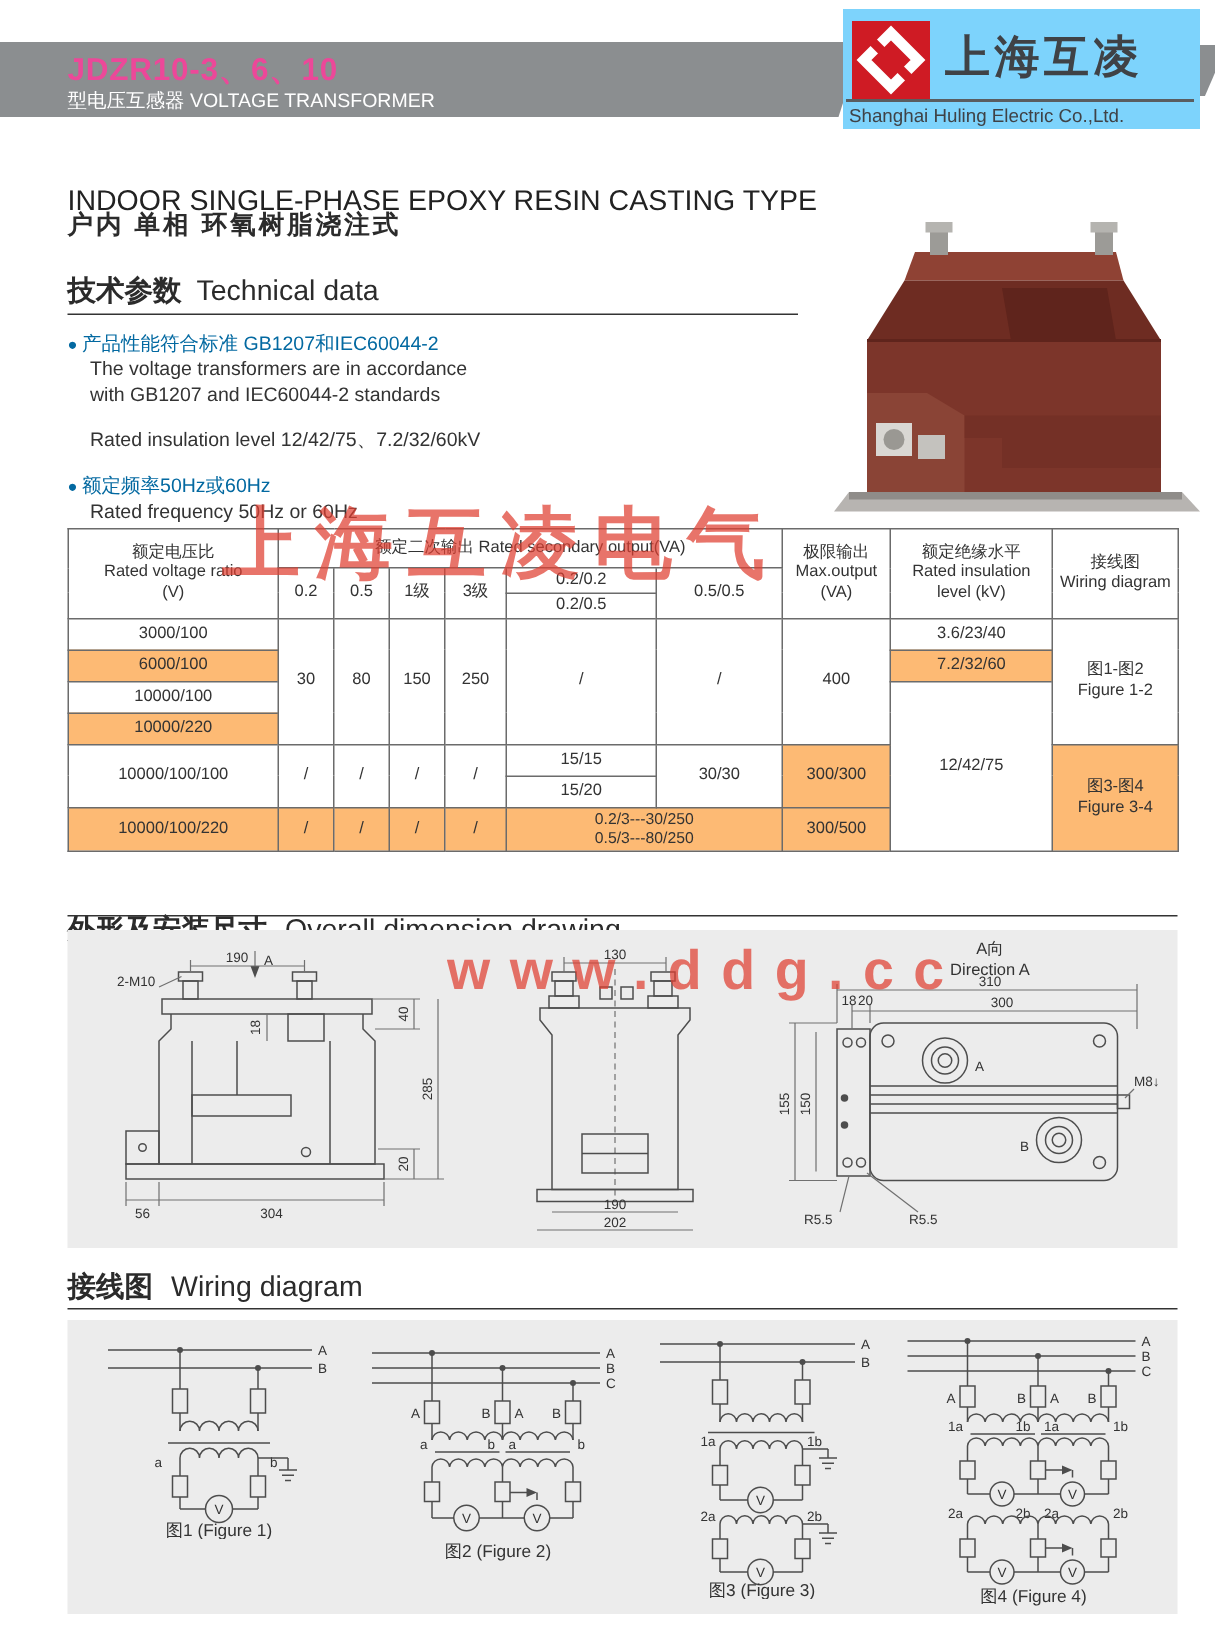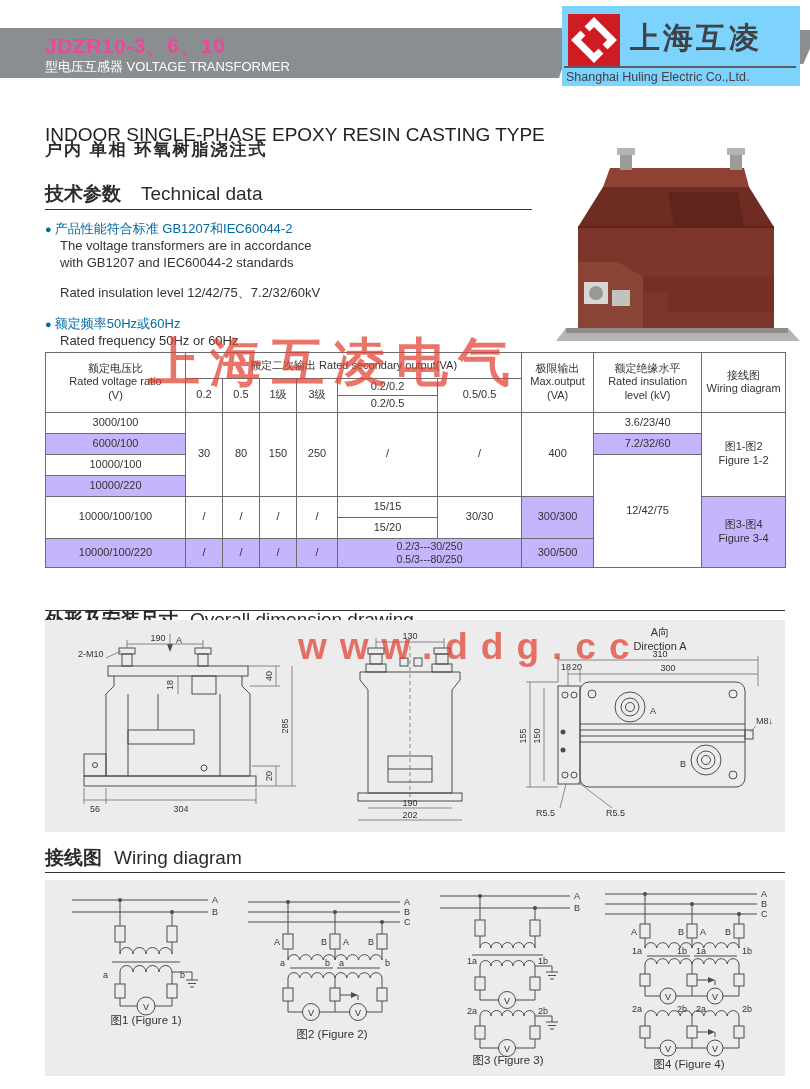--- a/index.html
+++ b/index.html
@@ -18,21 +18,21 @@
   .logo-cn{position:absolute;left:68px;top:12px;font-size:30px;font-weight:bold;color:#3f4246;letter-spacing:3px;}
   .logo-rule{position:absolute;left:2px;top:60px;width:232px;border-top:2px solid #5a5d60;}
   .logo-en{position:absolute;left:4px;top:64px;font-size:12.5px;color:#3f4246;}
 
   
   .intro-cn{position:absolute;left:45px;top:100px;font-size:17px;font-weight:600;letter-spacing:2px;margin-top:38px;}
   .intro-en{position:absolute;left:45px;top:124px;font-size:19px;color:#222;}
 
   
   .tech-title{position:absolute;left:45px;top:181px;font-size:19px;}
-  .tech-title .cn{font-weight:600;margin-right:20px;}
+  .tech-title .cn{font-weight:600;margin-right:10px;}
   .tech-rule{position:absolute;left:45px;top:209px;width:487px;border-top:1.5px solid #333;}
   .bullets{position:absolute;left:45px;top:220px;width:490px;}
   .bullet{margin-bottom:13px;}
   .bullet .cn{font-size:13px;color:#0369a1;}
   .bullet .cn:before{content:"● ";font-size:11px;}
   .bullet .en{font-size:13px;color:#333;padding-left:15px;white-space:pre-line;line-height:1.3;}
 
   
   .photo{position:absolute;left:548px;top:132px;width:257px;height:215px;}
 
@@ -42,21 +42,21 @@
   .wm2{left:288px;top:578px;font-size:42px;letter-spacing:6px;}
   .wm3{left:298px;top:626px;font-size:37px;letter-spacing:13px;font-weight:600;}
 
   
   table.spec{position:absolute;left:45px;top:352px;width:740px;border-collapse:collapse;
              font-size:11px;color:#333;table-layout:fixed;}
   table.spec td,table.spec th{border:1px solid #6b6b6b;text-align:center;vertical-align:middle;
              padding:1px 2px;font-weight:normal;line-height:1.25;}
   table.spec{border:1.5px solid #555;}
   .ml{white-space:pre-line;}
-  .shaded{background:#c4b5fd;}
+  .shaded{background:#fdba74;}
   .wircell{line-height:2;}
   tr.hr1{height:26px;} tr.hr2{height:15px;} tr.hr3{height:15px;}
   tr.br{height:21px;} tr.br6{height:14px;}
   .small{font-size:10.5px;}
 
   
   .sec-title{position:absolute;left:45px;font-size:19px;}
   .sec-title .cn{font-weight:600;margin-right:12px;}
   .rule{position:absolute;left:45px;width:740px;border-top:1.5px solid #333;}
 

